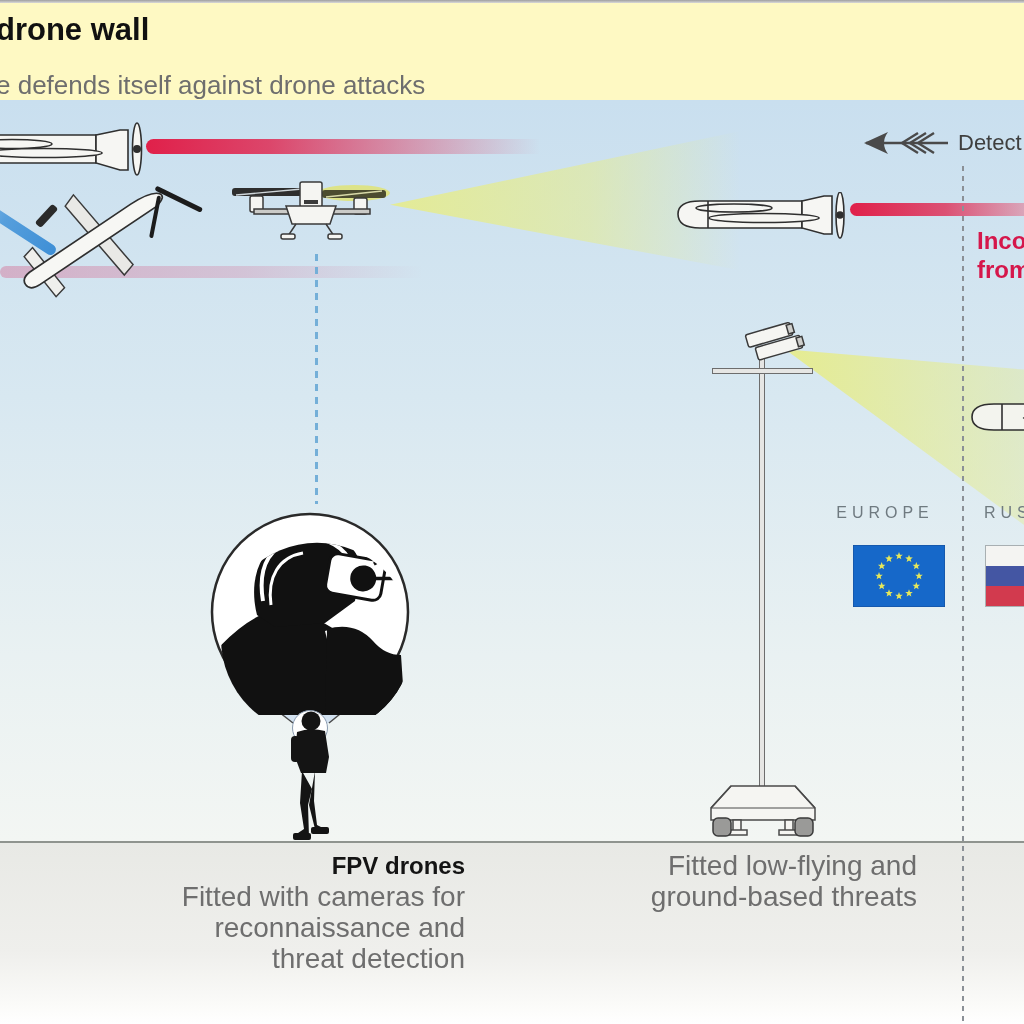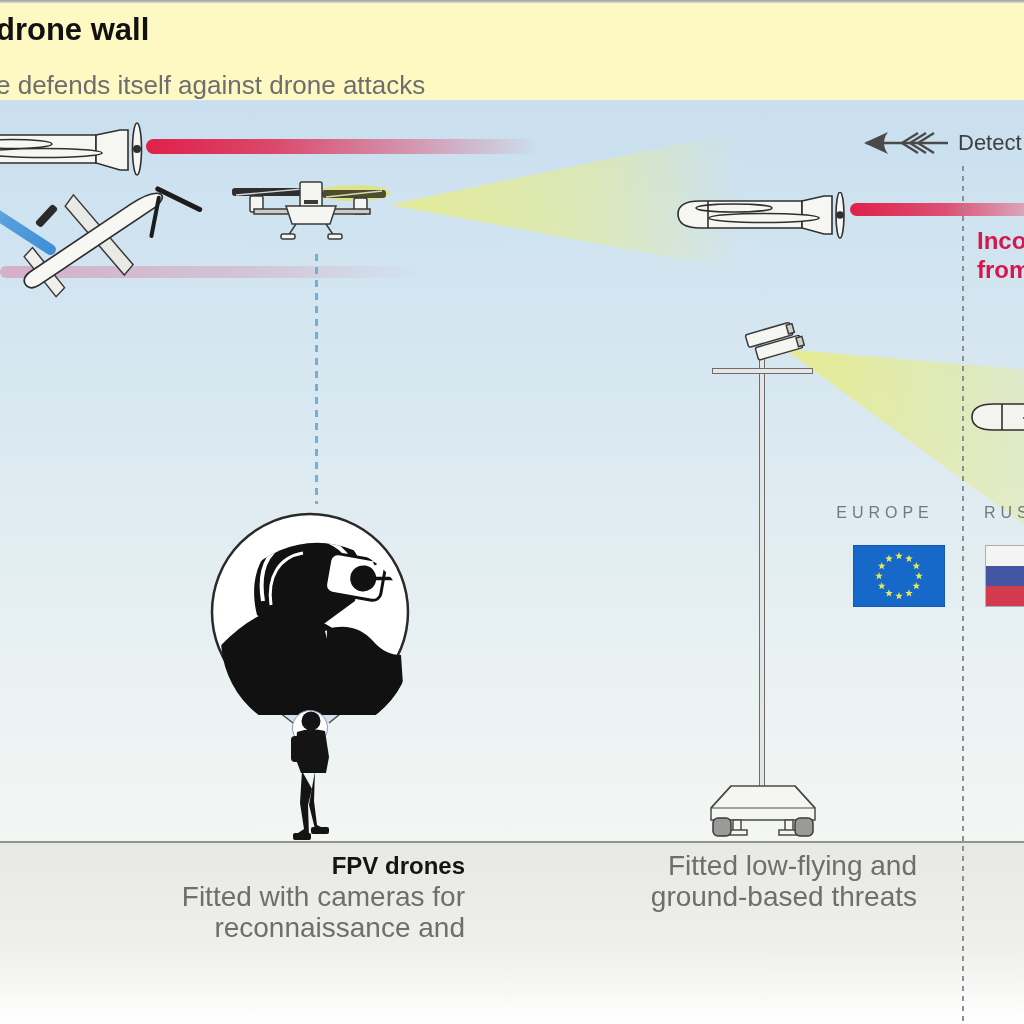--- a/index.html
+++ b/index.html
@@ -228,20 +228,21 @@
       <rect x="76" y="50" width="20" height="5"></rect>
     </g>
     <rect x="10" y="38" width="18" height="18" rx="5" fill="#9a9a98" stroke="#3a3a3a" stroke-width="1.5"></rect>
     <rect x="92" y="38" width="18" height="18" rx="5" fill="#9a9a98" stroke="#3a3a3a" stroke-width="1.5"></rect>
   </svg>
 
   <div class="caption cap-fpv">
     <div style="position:static" class="cap-title">FPV drones</div>
     <div style="position:static" class="cap-desc">Fitted with cameras for</div>
     <div style="position:static" class="cap-desc">reconnaissance and</div>
+    <div style="position:static" class="cap-desc">threat detection</div>
   </div>
 
   <div class="caption cap-pole">
     <div style="position:static" class="cap-desc">Fitted low-flying and</div>
     <div style="position:static" class="cap-desc">ground-based threats</div>
   </div>
 
 </div>
 
 </body></html>

